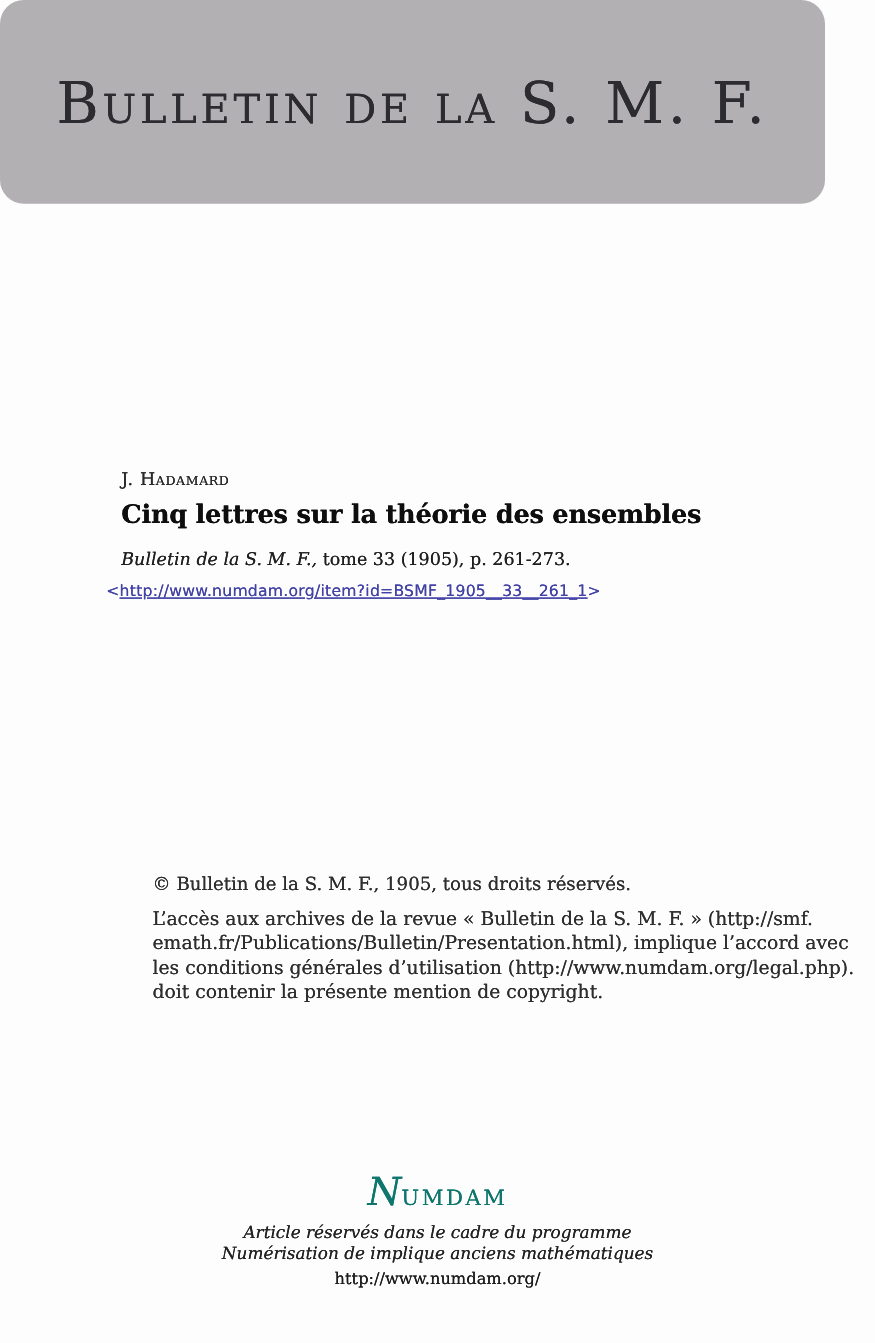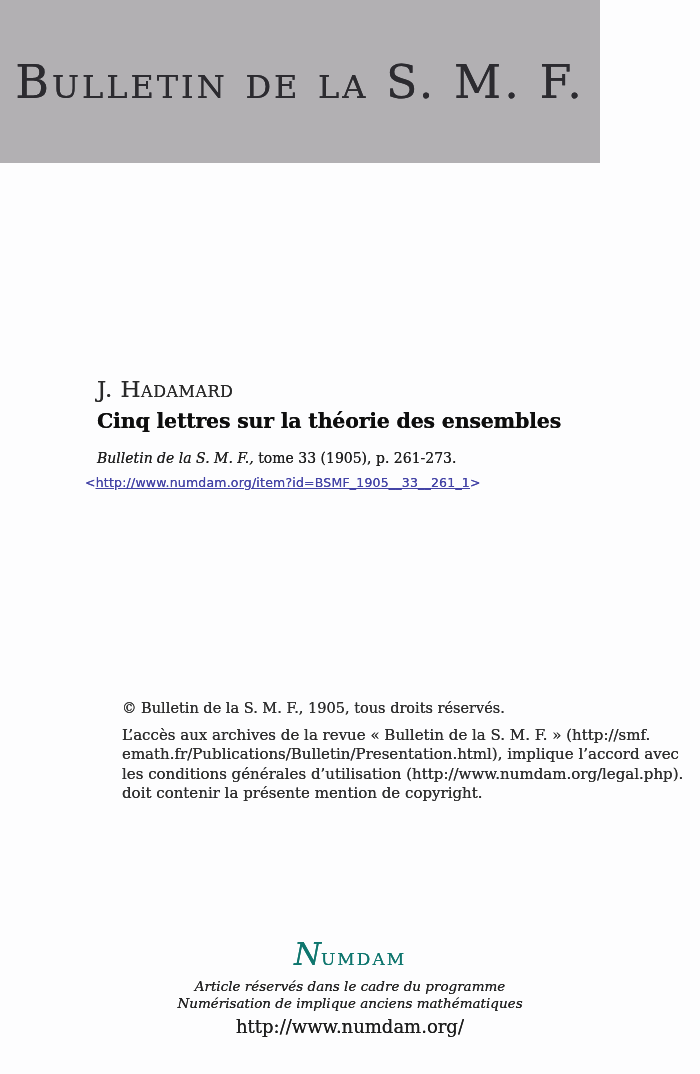--- a/index.html
+++ b/index.html
@@ -10,39 +10,40 @@
     font-family: "DejaVu Serif", serif;
     color: #222;
     overflow: hidden;
   }
   .scan { text-shadow: 0 0 0.5px currentColor; }
 
   
   .banner {
     position: absolute;
     top: 0; left: 0;
-    width: 600px; height: 163px;
+    width: 660px; height: 163px;
     background: #b2b0b3;
     display: flex;
     align-items: center;
     justify-content: center;
+    border-radius: 19px;
   }
   .banner-title {
     font-variant: small-caps;
     font-size: 46px;
     letter-spacing: 3px;
     color: #2c2b30;
     white-space: nowrap;
   }
 
   
   .article { position: absolute; left: 97px; top: 376px; width: 520px; }
   .author {
     font-variant: small-caps;
-    font-size: 23px;
+    font-size: 14px;
     letter-spacing: 0.5px;
     color: #2a2a2a;
   }
   .article-title {
     margin-top: 7px;
     font-weight: bold;
     font-size: 20.5px;
     color: #0e0e0e;
     letter-spacing: -0.2px;
   }
@@ -70,21 +71,21 @@
   }
   .legal-line.last { text-align-last: left; }
 
   
   .footer { position: absolute; left: 0; top: 936px; width: 700px; text-align: center; color: #1d1d1d; }
   .logo { font-size: 24px; letter-spacing: 2px; color: #0f766e; }
   .logo-n { font-style: italic; font-size: 31px; letter-spacing: 0; }
   .logo-rest { font-variant: small-caps; }
   .footer-line { font-style: italic; font-size: 13.5px; line-height: 16.5px; color: #222; }
   .footer-line.first { margin-top: 6px; }
-  .footer-url { margin-top: 5px; font-size: 18px; color: #1d1d1d; cursor: pointer; }
+  .footer-url { margin-top: 5px; font-size: 13px; color: #1d1d1d; cursor: pointer; }
 </style>
 </head>
 <body class="scan">
 
 <header class="banner">
   <div class="banner-title">Bulletin de la S. M. F.</div>
 </header>
 
 <section class="article">
   <div class="author">J. Hadamard</div>

